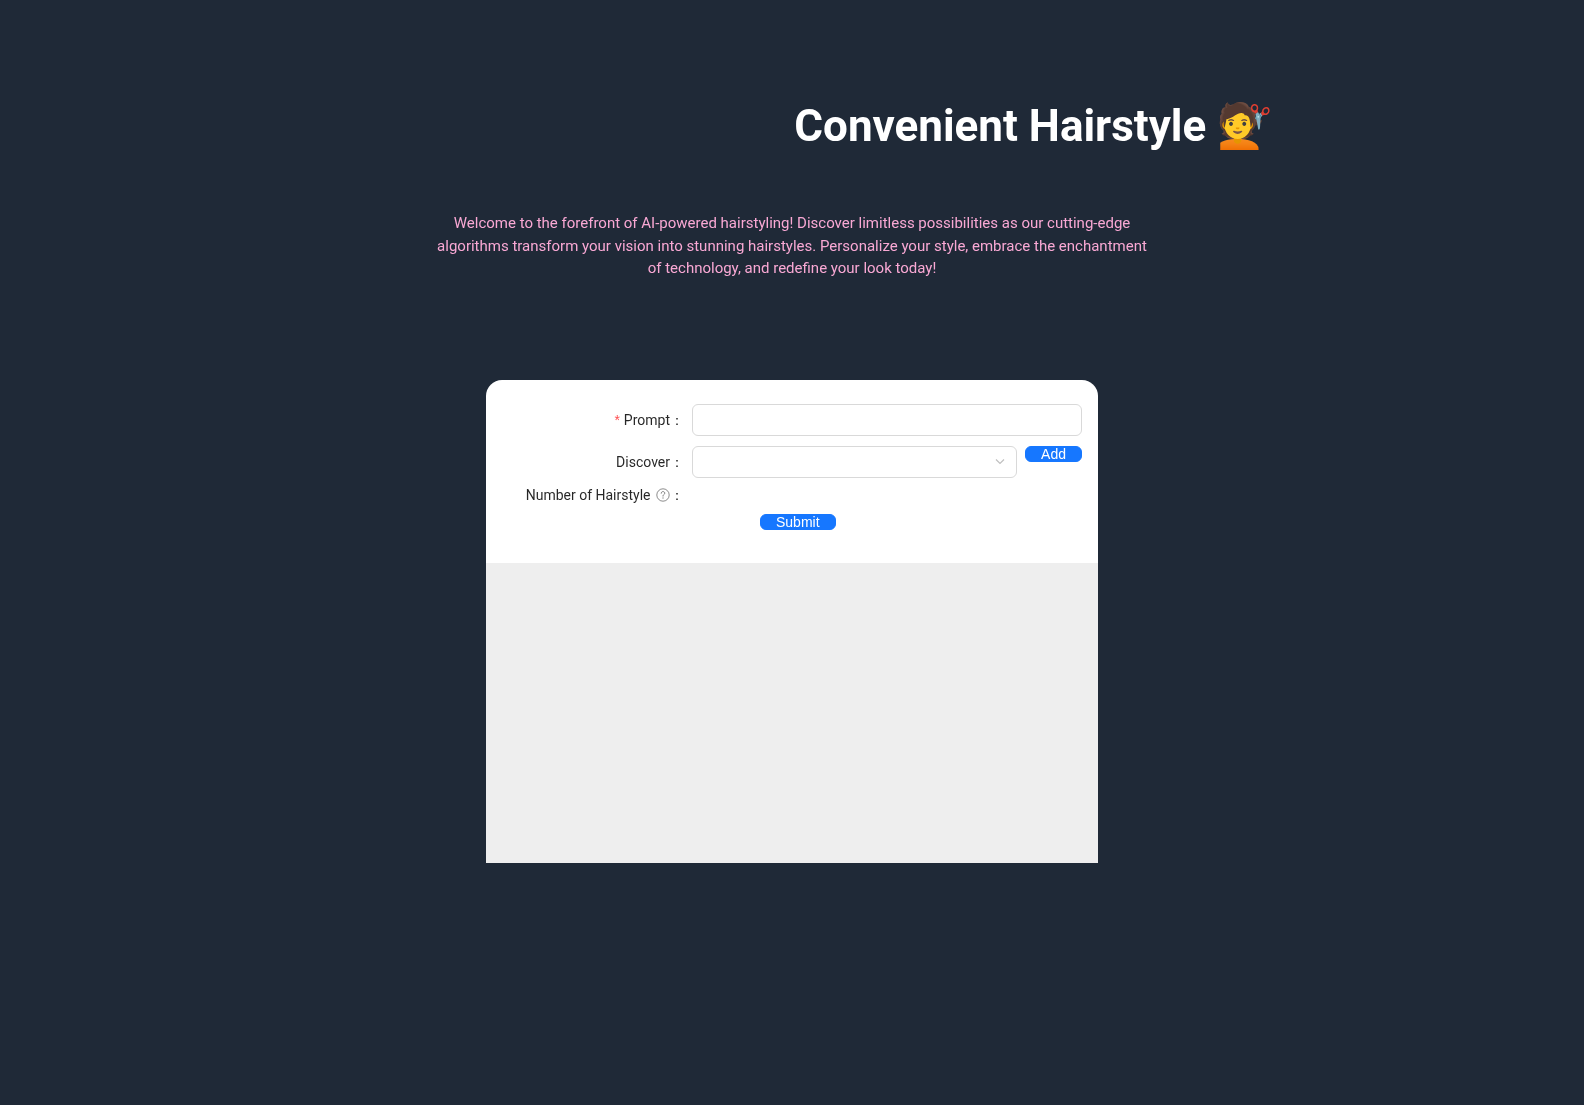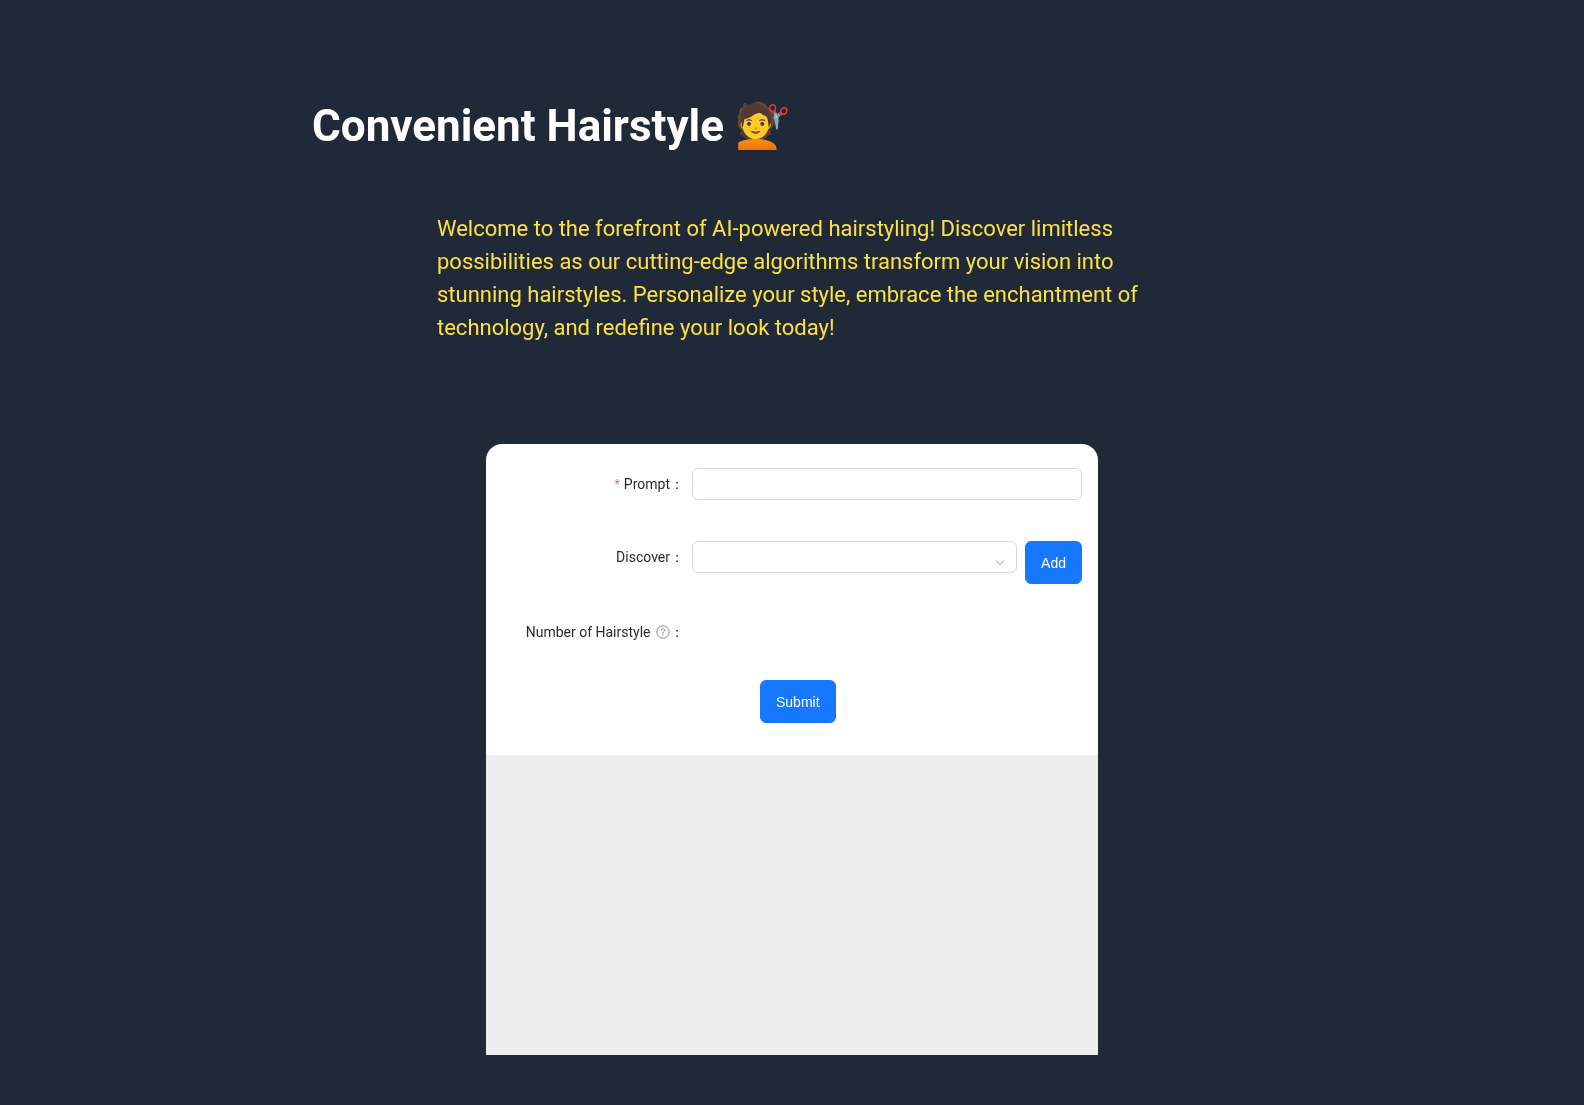--- a/index.html
+++ b/index.html
@@ -19,45 +19,45 @@
     .container {
       max-width: 960px;
       margin: 0 auto;
       padding-top: 100px;
     }
 
     .page-title {
       color: #ffffff;
       font-size: 44px;
       font-weight: 700;
-      text-align: left;
+      text-align: right;
       margin-bottom: 60px;
     }
 
     .description {
-      color: #fde047;
-      font-size: 22px;
-      text-align: left;
+      color: #f9a8d4;
+      font-size: 15px;
+      text-align: center;
       line-height: 1.5;
       max-width: 710px;
       margin: 0 auto 100px auto;
     }
 
     .form-card {
       background-color: #ffffff;
       border-radius: 16px;
       padding: 24px 16px 0 16px;
       width: 612px;
       margin: 0 auto;
     }
 
     .form-row {
       display: flex;
-      align-items: flex-start;
-      margin-bottom: 41px;
+      align-items: center;
+      margin-bottom: 10px;
     }
 
     .form-label {
       width: 190px;
       text-align: right;
       padding-right: 8px;
       font-size: 14px;
       color: rgba(0, 0, 0, 0.85);
       line-height: 32px;
       flex-shrink: 0;
@@ -107,21 +107,21 @@
 
     .select-arrow {
       position: absolute;
       right: 11px;
       top: 50%;
       transform: translateY(-50%);
       pointer-events: none;
     }
 
     .btn {
-      height: 43px;
+      height: 16px;
       padding: 0 15px;
       border-radius: 6px;
       font-size: 14px;
       cursor: pointer;
       border: 1px solid transparent;
       display: inline-flex;
       align-items: center;
       justify-content: center;
     }
 

